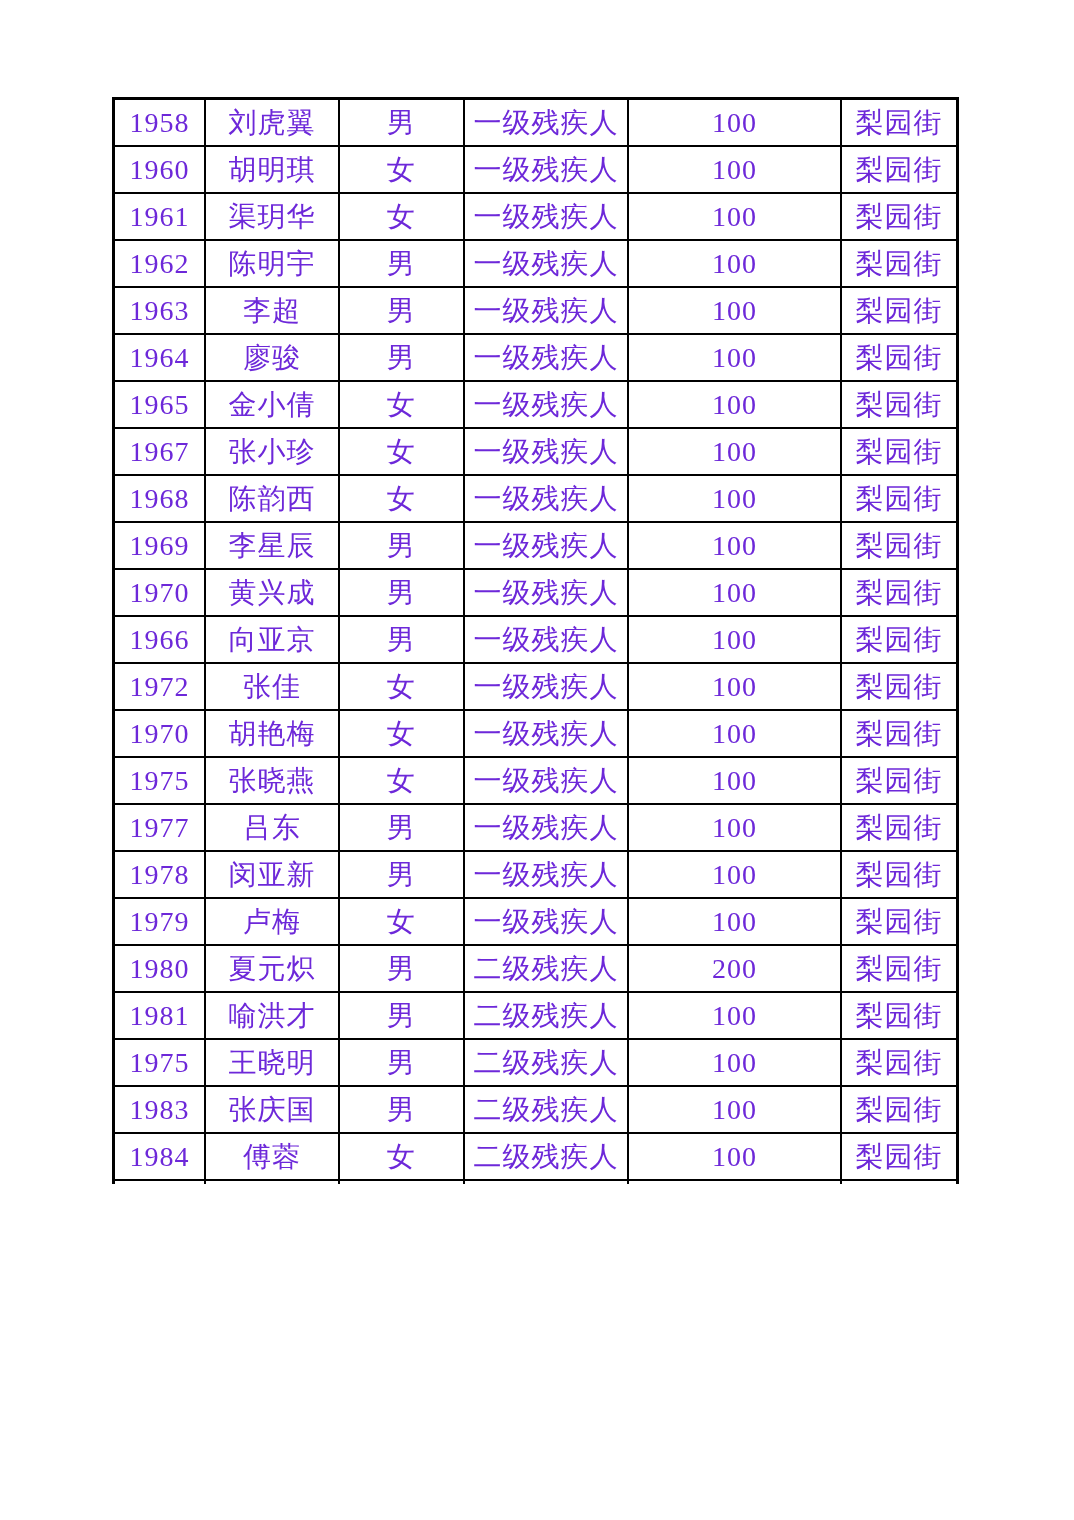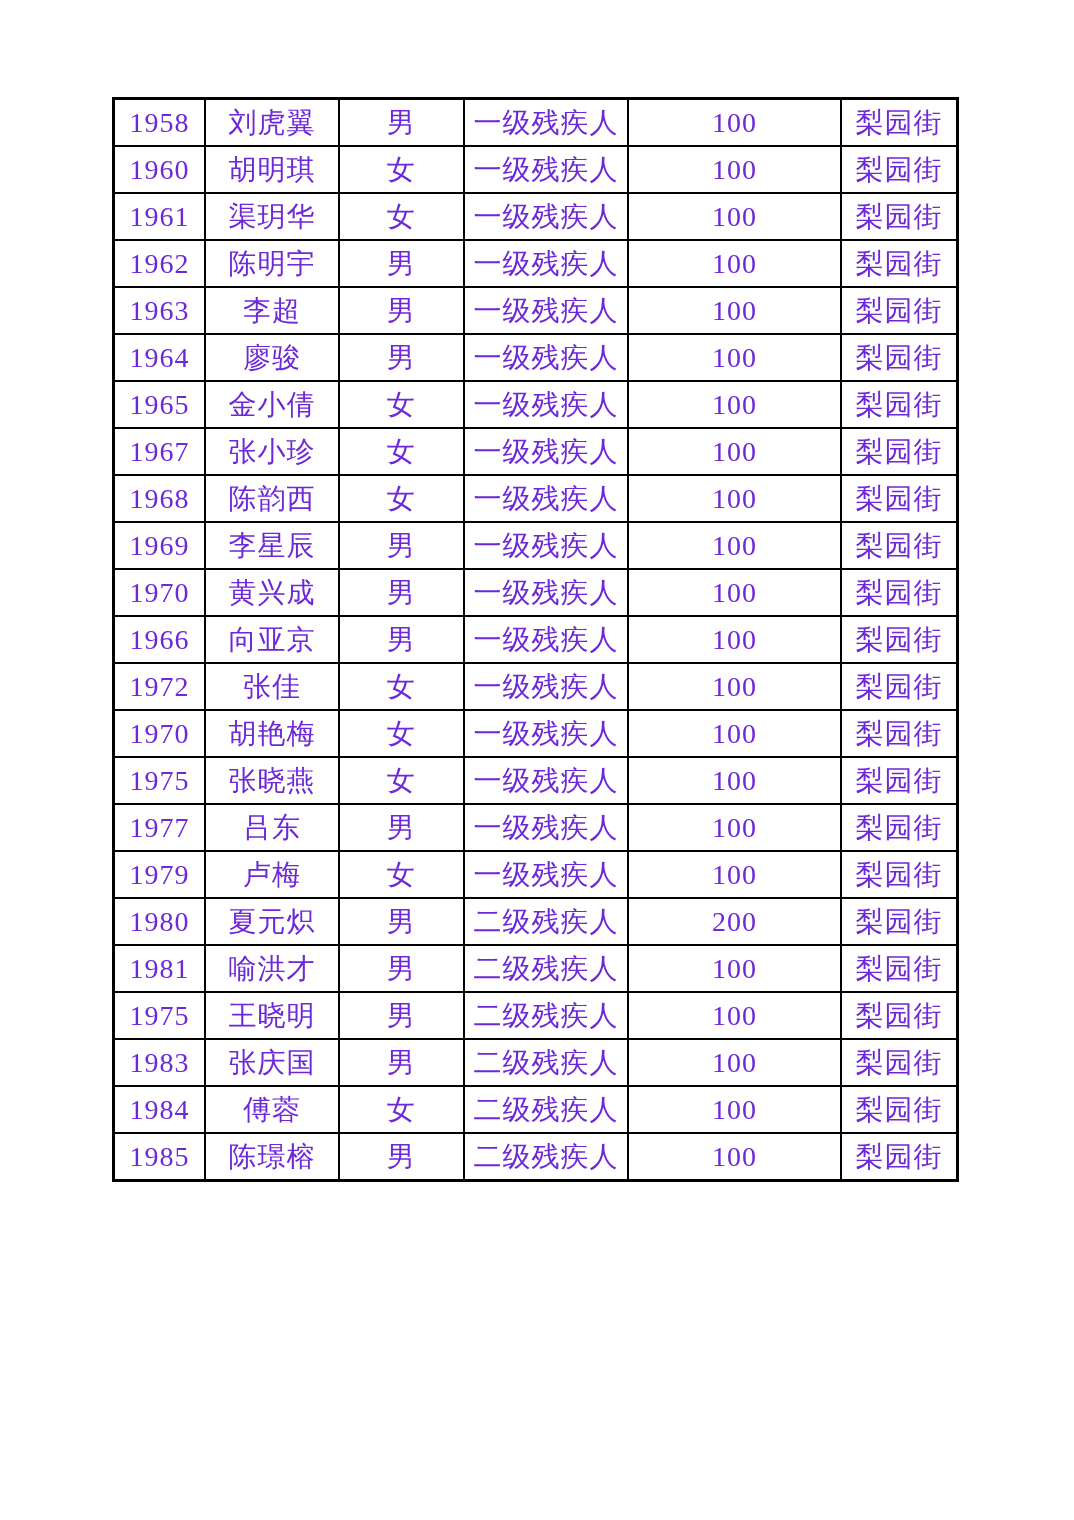--- a/index.html
+++ b/index.html
@@ -183,20 +183,28 @@
   </tr>
         <tr>
     <td class="serial-cell">1977</td>
     <td class="name-cell">吕东</td>
     <td class="gender-cell">男</td>
     <td class="category-cell">一级残疾人</td>
     <td class="amount-cell">100</td>
     <td class="street-cell">梨园街</td>
   </tr>
         <tr>
+    <td class="serial-cell">1978</td>
+    <td class="name-cell">闵亚新</td>
+    <td class="gender-cell">男</td>
+    <td class="category-cell">一级残疾人</td>
+    <td class="amount-cell">100</td>
+    <td class="street-cell">梨园街</td>
+  </tr>
+        <tr>
     <td class="serial-cell">1979</td>
     <td class="name-cell">卢梅</td>
     <td class="gender-cell">女</td>
     <td class="category-cell">一级残疾人</td>
     <td class="amount-cell">100</td>
     <td class="street-cell">梨园街</td>
   </tr>
         <tr>
     <td class="serial-cell">1980</td>
     <td class="name-cell">夏元炽</td>

